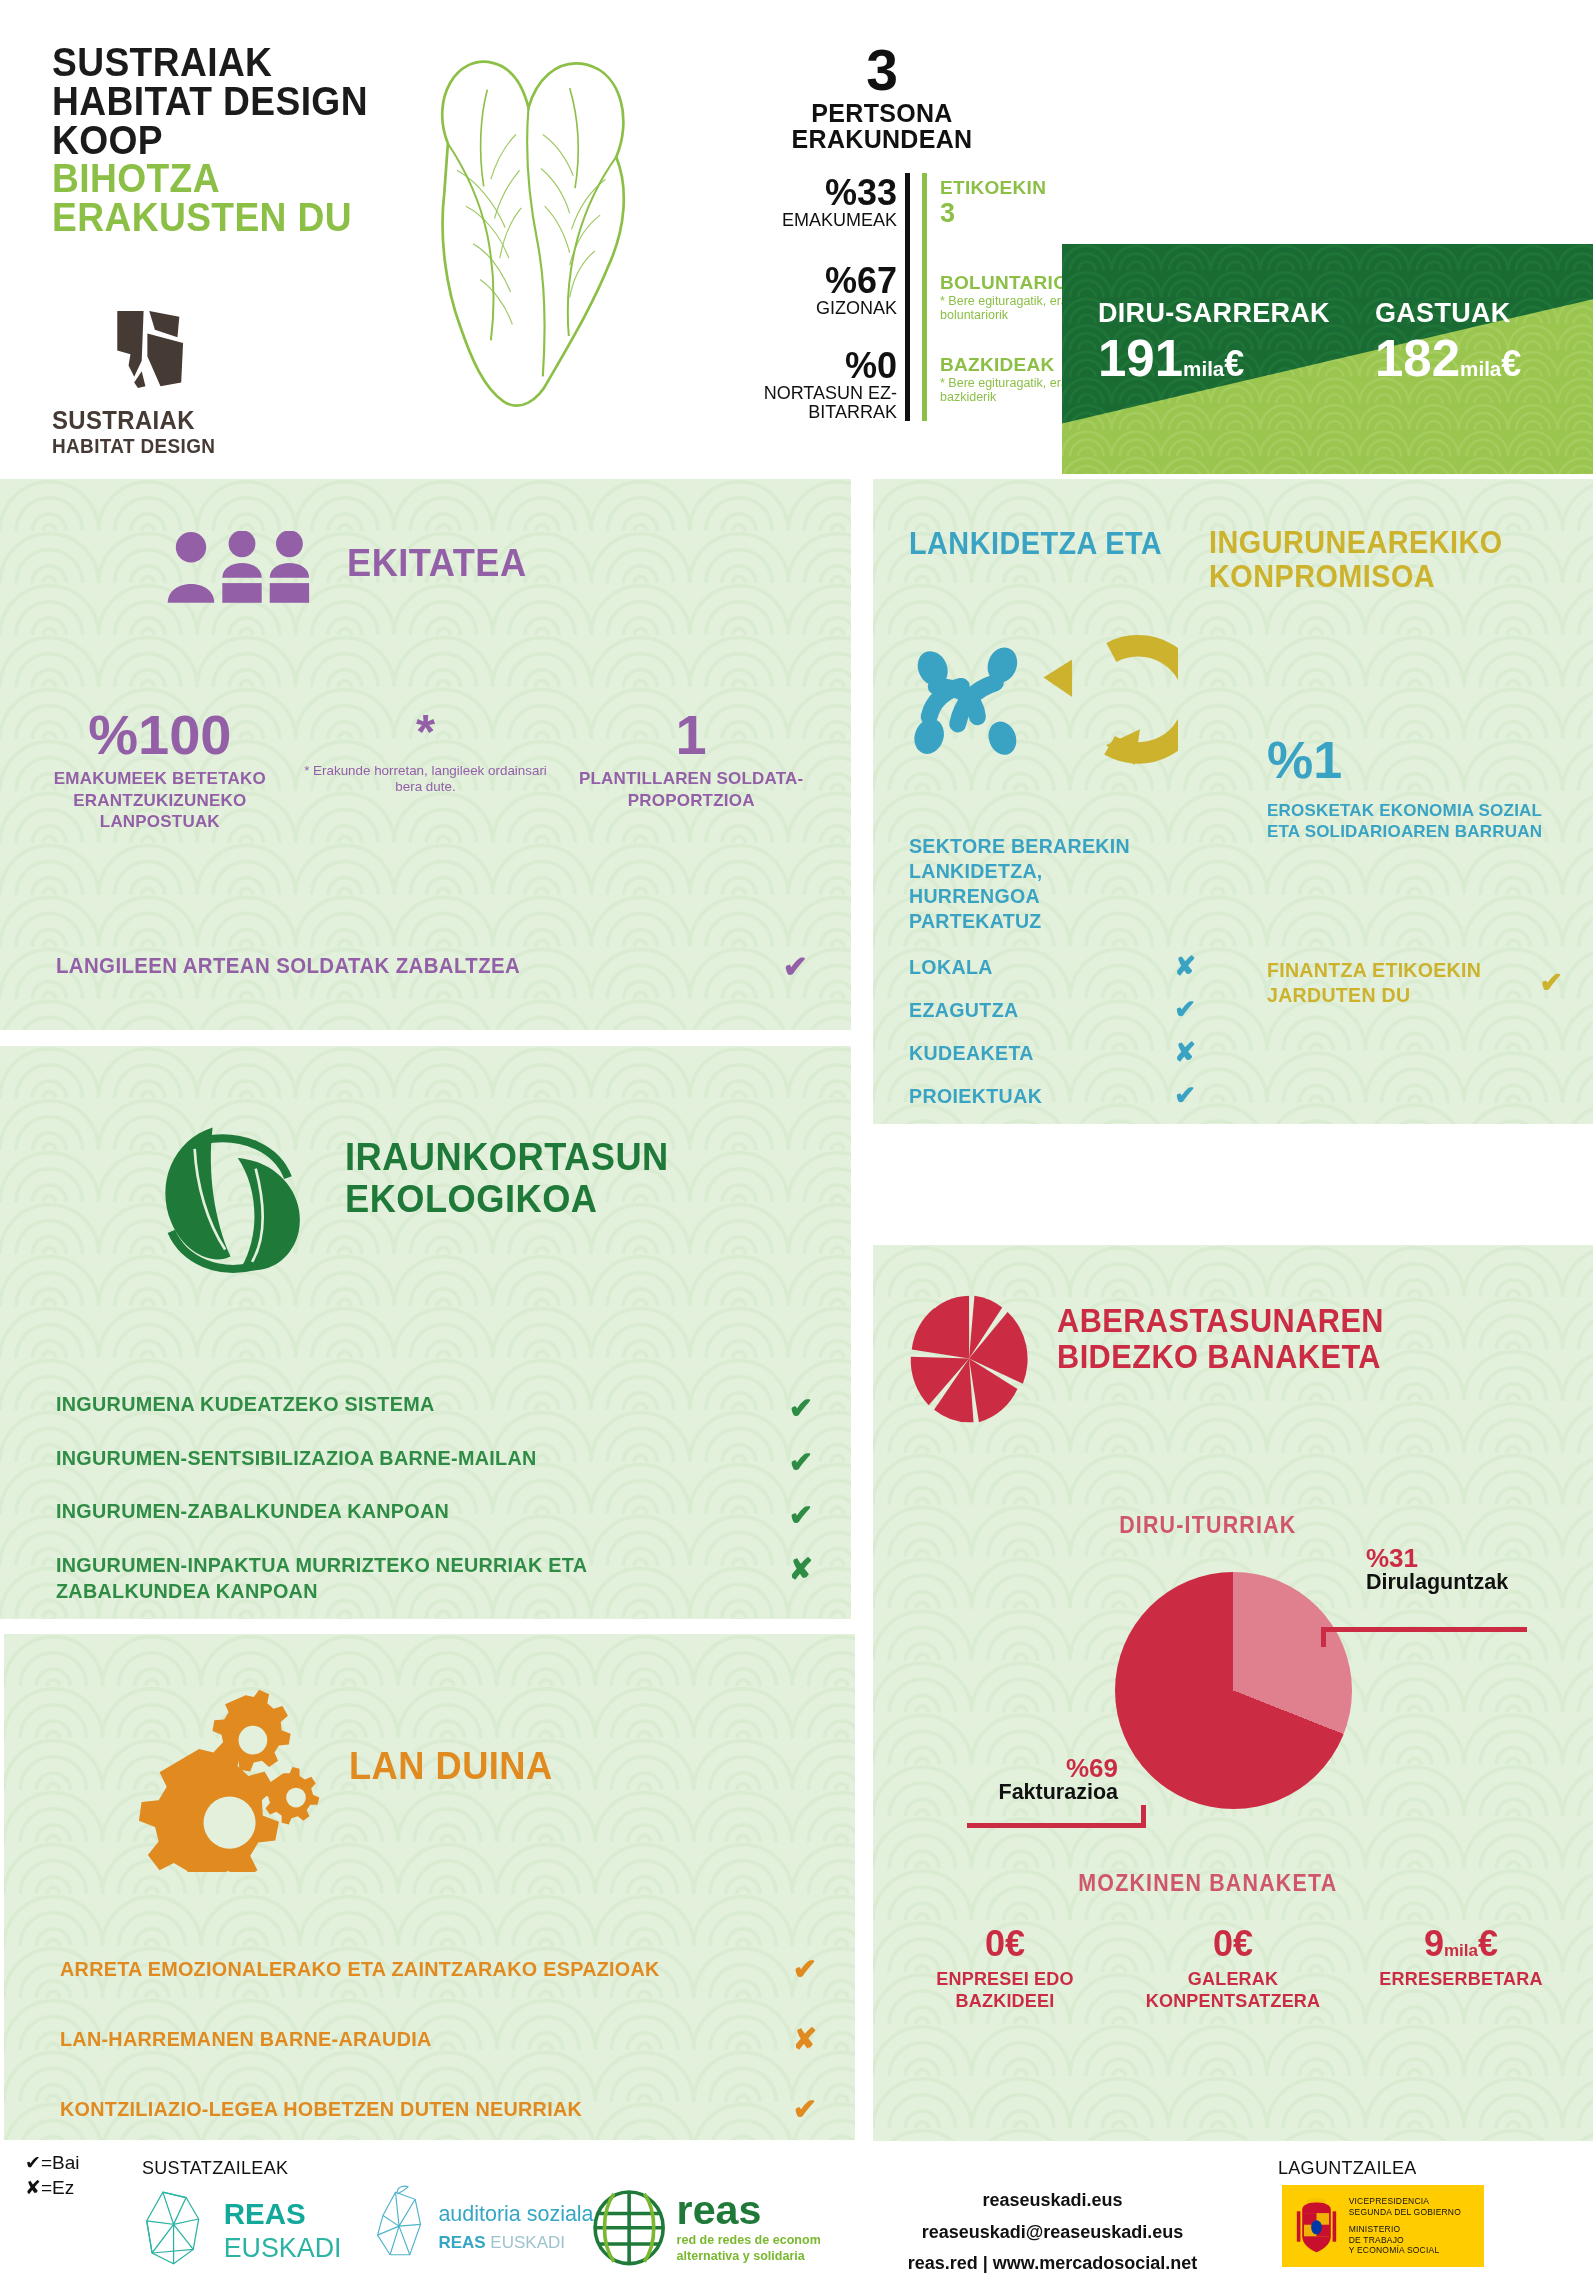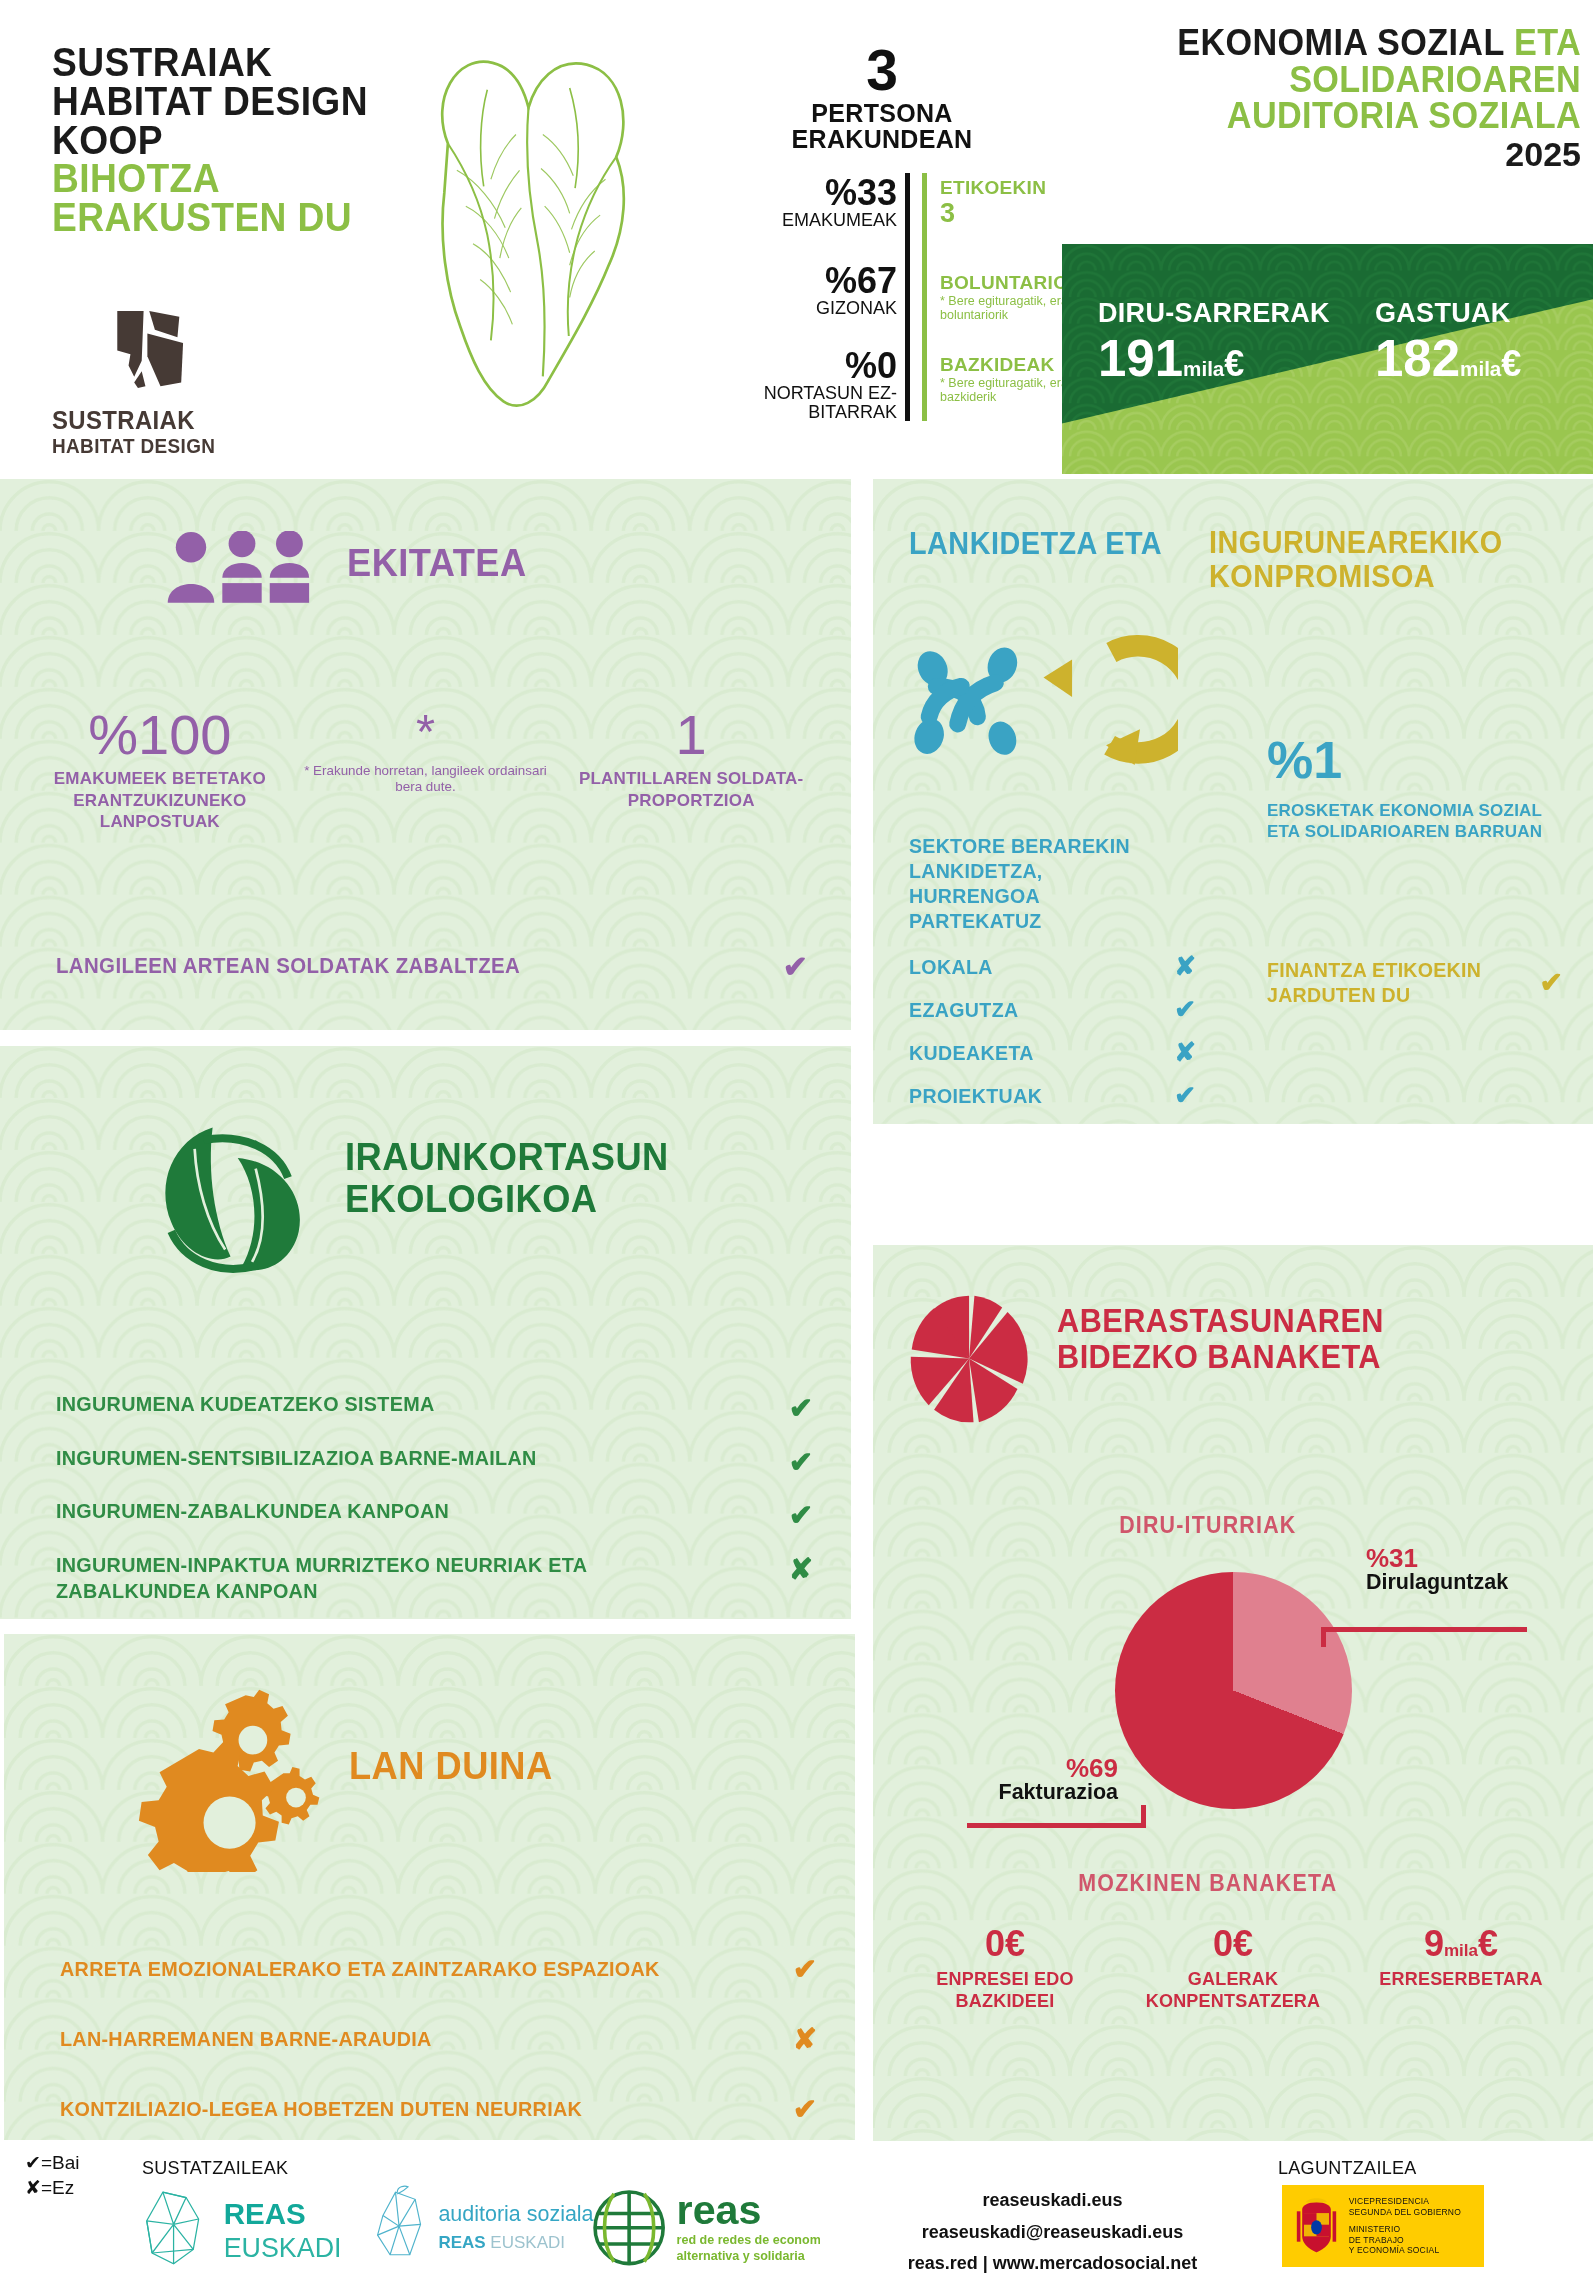--- a/index.html
+++ b/index.html
@@ -73,21 +73,21 @@
 
   .p-title { font-weight:bold; letter-spacing:0.5px; line-height:1.0;
              transform:scaleX(0.93); transform-origin:left; }
 
   
   #p-equity { left:0; top:479px; width:851px; height:551px; }
   .eq-icon { position:absolute; left:157px; top:52px; width:170px; height:72px; }
   .eq-title { position:absolute; left:347px; top:64px; font-size:39px; color:#9360a8; }
   .eq-cols { position:absolute; left:27px; top:228px; width:797px; display:flex; }
   .eq-col { flex:1; text-align:center; color:#9360a8; padding:0 10.7px; }
-  .eq-num { font-size:56px; font-weight:normal; line-height:1.0; }
+  .eq-num { font-size:56px; font-weight:bold; line-height:1.0; }
   .eq-num.small { font-size:49px; }
   .eq-lab { font-size:17px; font-weight:bold; line-height:1.25; margin-top:5.4px; letter-spacing:0.2px; }
   .eq-note { font-size:13.4px; font-weight:normal; line-height:1.2; margin-top:7.2px; }
   .eq-row { position:absolute; left:56px; top:470px; width:752px;
             display:flex; align-items:center; justify-content:space-between; }
   .eq-row .t { font-size:21.5px; font-weight:bold; color:#9360a8; letter-spacing:0.4px;
                transform:scaleX(0.95); transform-origin:left; }
   .eq-row .m { font-size:30px; color:#9360a8; font-weight:bold; }
 
   
@@ -265,29 +265,20 @@
       <div class="st-right" style="top:106px;">
         <div class="st-rtitle">BOLUNTARIOAK</div>
         <div class="st-rnote">* Bere egituragatik, erakundeak ez du boluntariorik</div>
       </div>
       <div class="st-right" style="top:188px;">
         <div class="st-rtitle">BAZKIDEAK</div>
         <div class="st-rnote">* Bere egituragatik, erakundeak ez du bazkiderik</div>
       </div>
     </div>
 
-    <div class="rtitle">
-      <div class="l">
-        <span class="rt-black">EKONOMIA SOZIAL</span>
-        <span class="rt-green">ETA</span>
-      </div>
-      <div class="l rt-green">SOLIDARIOAREN</div>
-      <div class="l rt-green">AUDITORIA SOZIALA</div>
-      <div class="rt-year">2025</div>
-    </div>
 
     <div class="money-band">
       <div class="money-dark"></div>
       <svg class="mpat" viewBox="0 0 600 260" preserveAspectRatio="none">
         <defs>
             <pattern id="wd" width="56" height="30" patternUnits="userSpaceOnUse">
           <g fill="none" stroke="#2f8f46" stroke-width="3">
             <path d="M0 30 A28 28 0 0 1 56 30"></path>
                 <path d="M9 30 A19 19 0 0 1 47 30"></path>
                 <path d="M18 30 A10 10 0 0 1 38 30"></path>

